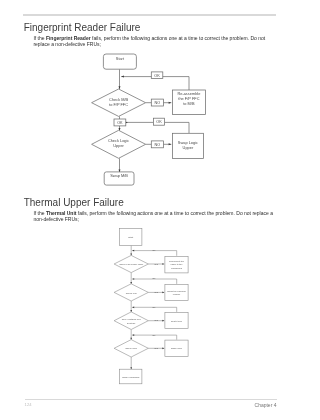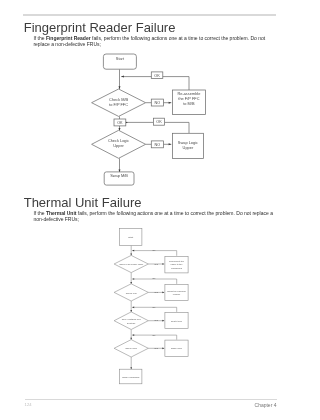--- a/index.html
+++ b/index.html
@@ -1,19 +1,19 @@
 <!DOCTYPE html>
 <html><head>
 <meta charset="utf-8">
 <style>
 html,body{margin:0;padding:0;background:#fff;}
 body{width:300px;height:420px;font-family:"Liberation Sans",sans-serif;overflow:hidden;-webkit-font-smoothing:antialiased;}
 .page{will-change:transform;position:relative;width:300px;height:420px;background:#fff;}
 .rule{position:absolute;height:1px;}
-.sec-title{position:absolute;margin:0;font-weight:400;font-size:13px;line-height:9px;color:#3d3d3d;white-space:nowrap;}
+.sec-title{position:absolute;margin:0;font-weight:400;font-size:10px;line-height:9px;color:#3d3d3d;white-space:nowrap;}
 .lead{position:absolute;margin:0;font-size:5px;line-height:6.6px;color:#2d2d2d;width:240px;}
 .lead b{font-weight:700;}
 .foot{position:absolute;font-size:5px;color:#777;white-space:nowrap;}
 #pgno{font-size:4.2px;color:#c0c0c0;}
 svg.fc{position:absolute;left:0;top:0;width:300px;height:420px;overflow:visible;}
 svg.fc text{font-family:"Liberation Sans",sans-serif;}
 </style>
 </head>
 <body>
 
@@ -62,21 +62,21 @@
         <rect x="151.3" y="99.1" width="12.3" height="6.9" fill="#ffffff" stroke="#6e6e6e" stroke-width="0.75"></rect>
         <text x="157.45000000000002" y="103.91799999999999" text-anchor="middle" font-size="3.8" fill="#4a4a4a" font-family="&quot;Liberation Sans&quot;,sans-serif">NO</text>
         <rect x="114" y="119" width="11.8" height="6.9" fill="#ffffff" stroke="#6e6e6e" stroke-width="0.75"></rect>
         <text x="119.9" y="123.818" text-anchor="middle" font-size="3.8" fill="#4a4a4a" font-family="&quot;Liberation Sans&quot;,sans-serif">OK</text>
         <rect x="153.4" y="118.2" width="11.2" height="7" fill="#ffffff" stroke="#6e6e6e" stroke-width="0.75"></rect>
         <text x="159" y="123.068" text-anchor="middle" font-size="3.8" fill="#4a4a4a" font-family="&quot;Liberation Sans&quot;,sans-serif">OK</text>
         <rect x="151.3" y="140.9" width="12.3" height="6.9" fill="#ffffff" stroke="#6e6e6e" stroke-width="0.75"></rect>
         <text x="157.45000000000002" y="145.718" text-anchor="middle" font-size="3.8" fill="#4a4a4a" font-family="&quot;Liberation Sans&quot;,sans-serif">NO</text>
       </g>
     </svg>
-  <h2 class="sec-title" id="t2" style="left: 23.7px; top: 198.1px;">Thermal Unit Failure</h2>
+  <h2 class="sec-title" id="t2" style="left: 23.7px; top: 198.1px;">Thermal Upper Failure</h2>
   <p class="lead" id="l2" style="left: 33.4px; top: 209.6px;">If the <b>Thermal Unit</b> fails, perform the following actions one at a time to correct the problem. Do not replace a non-defective FRUs;</p>
   <svg class="fc" id="fc2">
       <g>
         <path d="M 131.2 245.4 L 131.2 255.6" fill="none" stroke="#8c8c8c" stroke-width="0.6"></path>
         <path d="M 131.2 255.6 L 130.35 253.6 L 132.04999999999998 253.6 Z" fill="#3a3a3a" stroke="none"></path>
         <path d="M 148.2 264.0 L 164.3 264.0" fill="none" stroke="#8c8c8c" stroke-width="0.6"></path>
         <path d="M 164.3 264 L 162.3 263.15 L 162.3 264.85 Z" fill="#3a3a3a" stroke="none"></path>
         <path d="M 176.7 255.8 L 176.7 250.6 L 132.2 250.6" fill="none" stroke="#8c8c8c" stroke-width="0.6"></path>
         <path d="M 132.2 250.6 L 134.2 249.75 L 134.2 251.45 Z" fill="#3a3a3a" stroke="none"></path>
         <path d="M 131.2 272.6 L 131.2 283.9" fill="none" stroke="#8c8c8c" stroke-width="0.6"></path>

